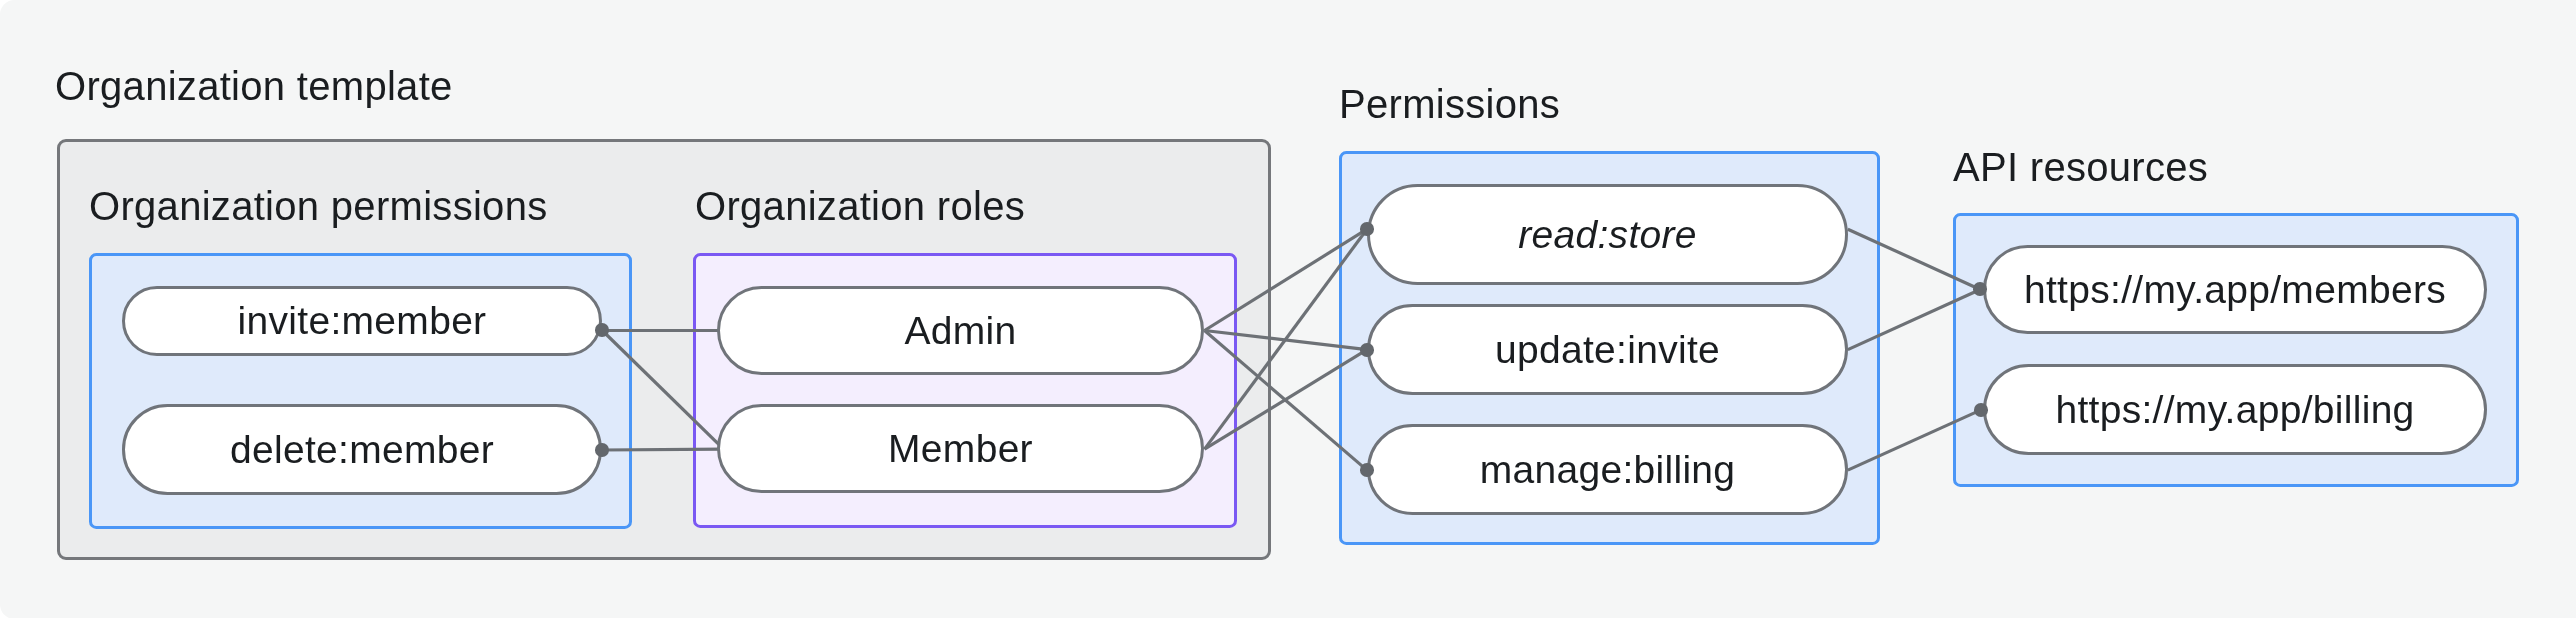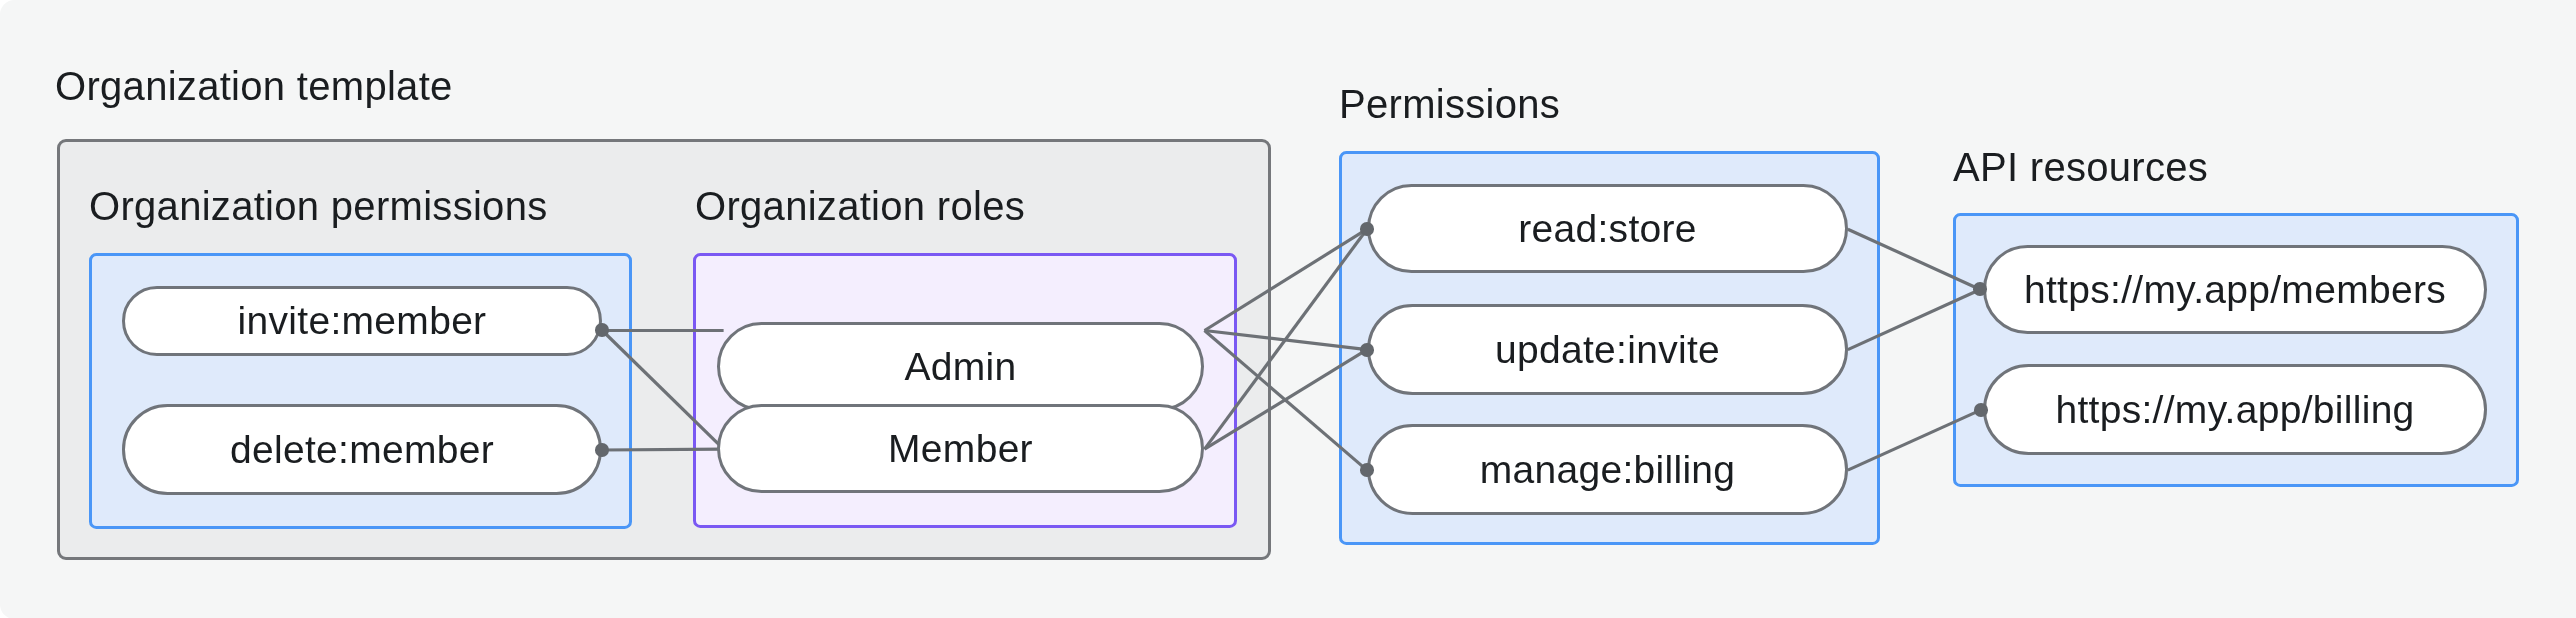--- a/index.html
+++ b/index.html
@@ -58,24 +58,24 @@
       <line x1="1320" y1="492" x2="1498" y2="251"></line>
       <line x1="1320" y1="492" x2="1498" y2="383"></line>
       <line x1="2025" y1="251" x2="2170" y2="317"></line>
       <line x1="2025" y1="383" x2="2170" y2="317"></line>
       <line x1="2025" y1="515" x2="2171" y2="449"></line>
     </svg>
 
   <div class="pill" style="left:122px;top:286px;width:480px;height:70px;">invite:member</div>
   <div class="pill" style="left:122px;top:404px;width:480px;height:91px;">delete:member</div>
 
-  <div class="pill" style="left:717px;top:286px;width:487px;height:89px;margin-top:36px;">Admin</div>
+  <div class="pill" style="left:717px;top:286px;width:487px;height:89px;">Admin</div>
   <div class="pill" style="left:717px;top:404px;width:487px;height:89px;">Member</div>
 
-  <div class="pill" style="left:1367px;top:184px;width:481px;height:89px;">read:store</div>
+  <div class="pill" style="left:1367px;top:184px;width:481px;height:101px;font-style:italic;">read:store</div>
   <div class="pill" style="left:1367px;top:304px;width:481px;height:91px;">update:invite</div>
   <div class="pill" style="left:1983px;top:245px;width:504px;height:89px;">https://my.app/members</div>
 
   <div class="pill" style="left:1367px;top:424px;width:481px;height:91px;">manage:billing</div>
   <div class="pill" style="left:1983px;top:364px;width:504px;height:91px;">https://my.app/billing</div>
 
   <div>
       <div class="dot" style="left: 595px; top: 323px;"></div>
       <div class="dot" style="left: 595px; top: 443px;"></div>
       <div class="dot" style="left: 1360px; top: 222px;"></div>

